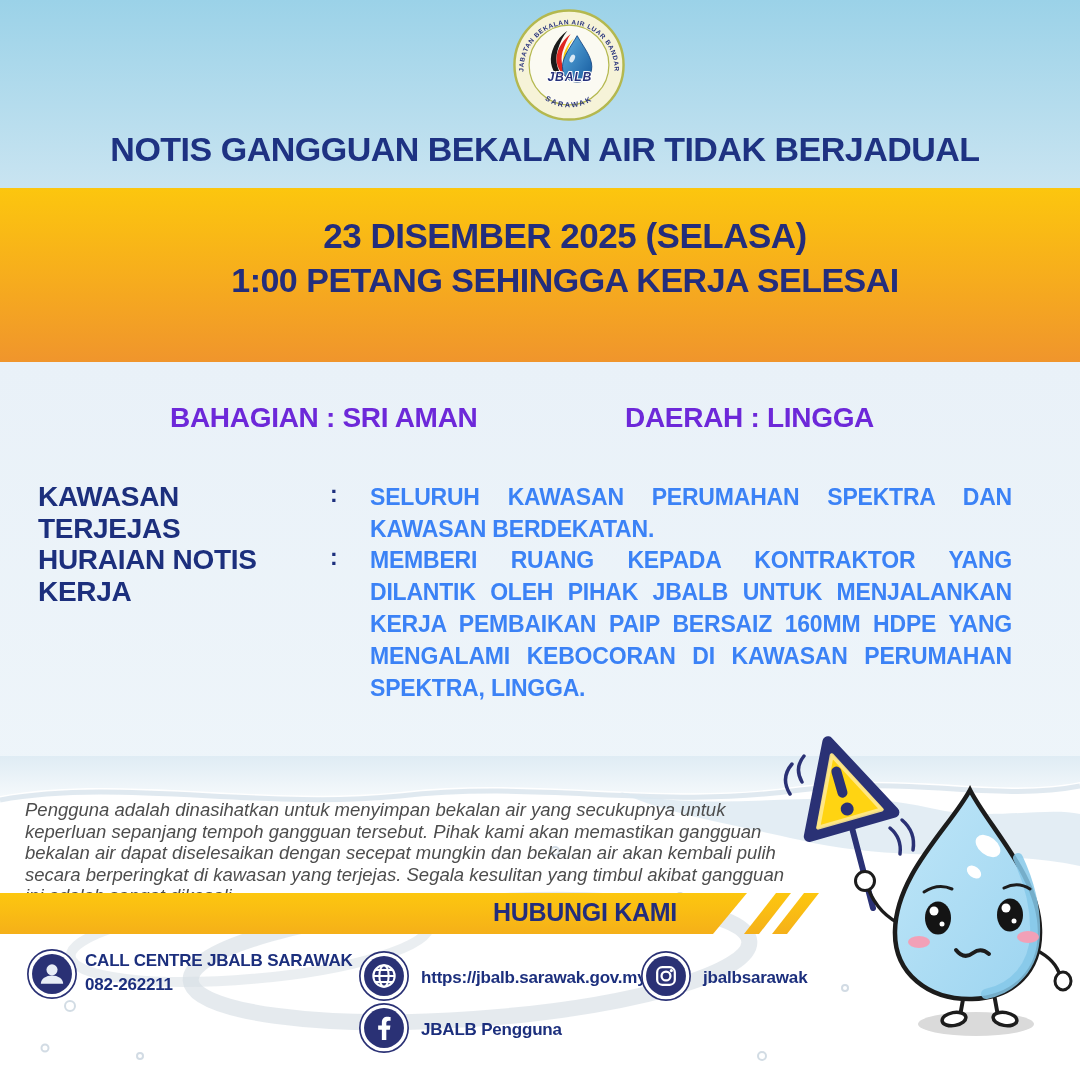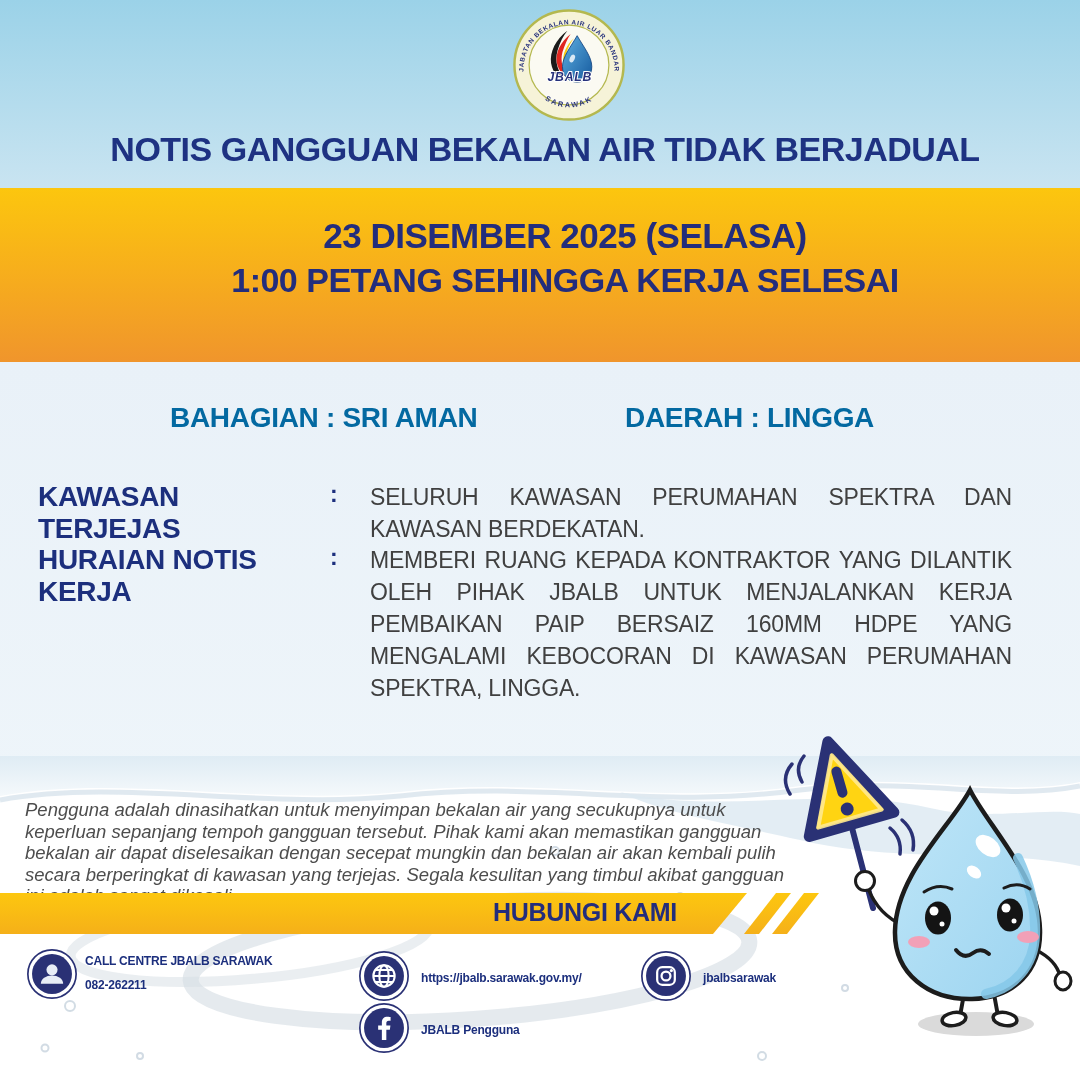--- a/index.html
+++ b/index.html
@@ -19,53 +19,53 @@
   .title{position:absolute;left:5px;top:130px;width:1080px;text-align:center;
          font-size:34px;font-weight:bold;letter-spacing:-0.5px;color:#1e3282;}
 
   
   .banner-text{position:absolute;left:25px;top:214px;width:1080px;text-align:center;
          color:#232d7c;font-weight:bold;}
   .banner-text .line1{font-size:35px;line-height:44px;letter-spacing:-0.5px;}
   .banner-text .line2{font-size:34px;line-height:44px;letter-spacing:-0.5px;}
 
   
-  .region{position:absolute;top:402px;left:0;width:1080px;height:40px;color:#0369a1;
+  .region{position:absolute;top:402px;left:0;width:1080px;height:40px;color:#6d28d9;
           font-weight:bold;font-size:28px;letter-spacing:-0.3px;}
   .region .bahagian{position:absolute;left:170px;top:0;}
   .region .daerah{position:absolute;left:625px;top:0;}
 
   
   .detail-label{position:absolute;left:38px;width:290px;color:#1c2f7d;
           font-weight:bold;font-size:28px;letter-spacing:-0.3px;}
   .detail-colon{position:absolute;left:330px;width:20px;color:#1c2f7d;
           font-weight:bold;font-size:23px;}
-  .detail-value{position:absolute;left:370px;width:642px;color:#404040;
-          font-weight:normal;font-size:23px;line-height:32px;text-align:justify;
+  .detail-value{position:absolute;left:370px;width:642px;color:#3b82f6;
+          font-weight:bold;font-size:23px;line-height:32px;text-align:justify;
           letter-spacing:-0.2px;}
   .row1{top:481px;} .row2{top:544px;}
 
   
   .advisory{position:absolute;left:25px;top:799px;width:770px;z-index:3;
           font-style:italic;font-size:18.5px;line-height:21.5px;color:#4d4d4d;}
 
   
   .contact-bar{position:absolute;left:0;top:893px;width:747px;height:41px;z-index:3;
           background:linear-gradient(180deg,#fdc70f,#f5b019);
           -webkit-clip-path:polygon(0 0,100% 0,calc(100% - 34px) 100%,0 100%);
           clip-path:polygon(0 0,100% 0,calc(100% - 34px) 100%,0 100%);}
   .contact-bar-label{position:absolute;left:220px;top:898px;width:730px;z-index:4;
           text-align:center;font-size:25px;font-weight:bold;color:#232d7c;letter-spacing:-0.3px;}
   .stripe{position:absolute;top:893px;width:15px;height:41px;z-index:3;
           background:linear-gradient(180deg,#fdc70f,#f5b019);transform:skewX(-38deg);}
   .stripe.s1{left:760px;} .stripe.s2{left:788px;}
 
   
   .cicon{position:absolute;width:52px;height:52px;z-index:4;}
-  .ctext{position:absolute;z-index:4;color:#1c2f7d;font-weight:bold;font-size:12px;
+  .ctext{position:absolute;z-index:4;color:#1c2f7d;font-weight:bold;font-size:17px;
          line-height:24px;letter-spacing:-0.2px;}
   .icon-call{left:26px;top:948px;}   .txt-call{left:85px;top:949px;}
   .icon-web{left:358px;top:950px;}   .txt-web{left:421px;top:966px;}
   .icon-ig{left:640px;top:950px;}    .txt-ig{left:703px;top:966px;}
   .icon-fb{left:358px;top:1002px;}   .txt-fb{left:421px;top:1018px;}
 
   
   .mascot{position:absolute;left:778px;top:728px;width:302px;height:345px;z-index:2;}
   .splash-svg{position:absolute;left:0;top:756px;width:1080px;height:324px;z-index:1;}
 </style>

